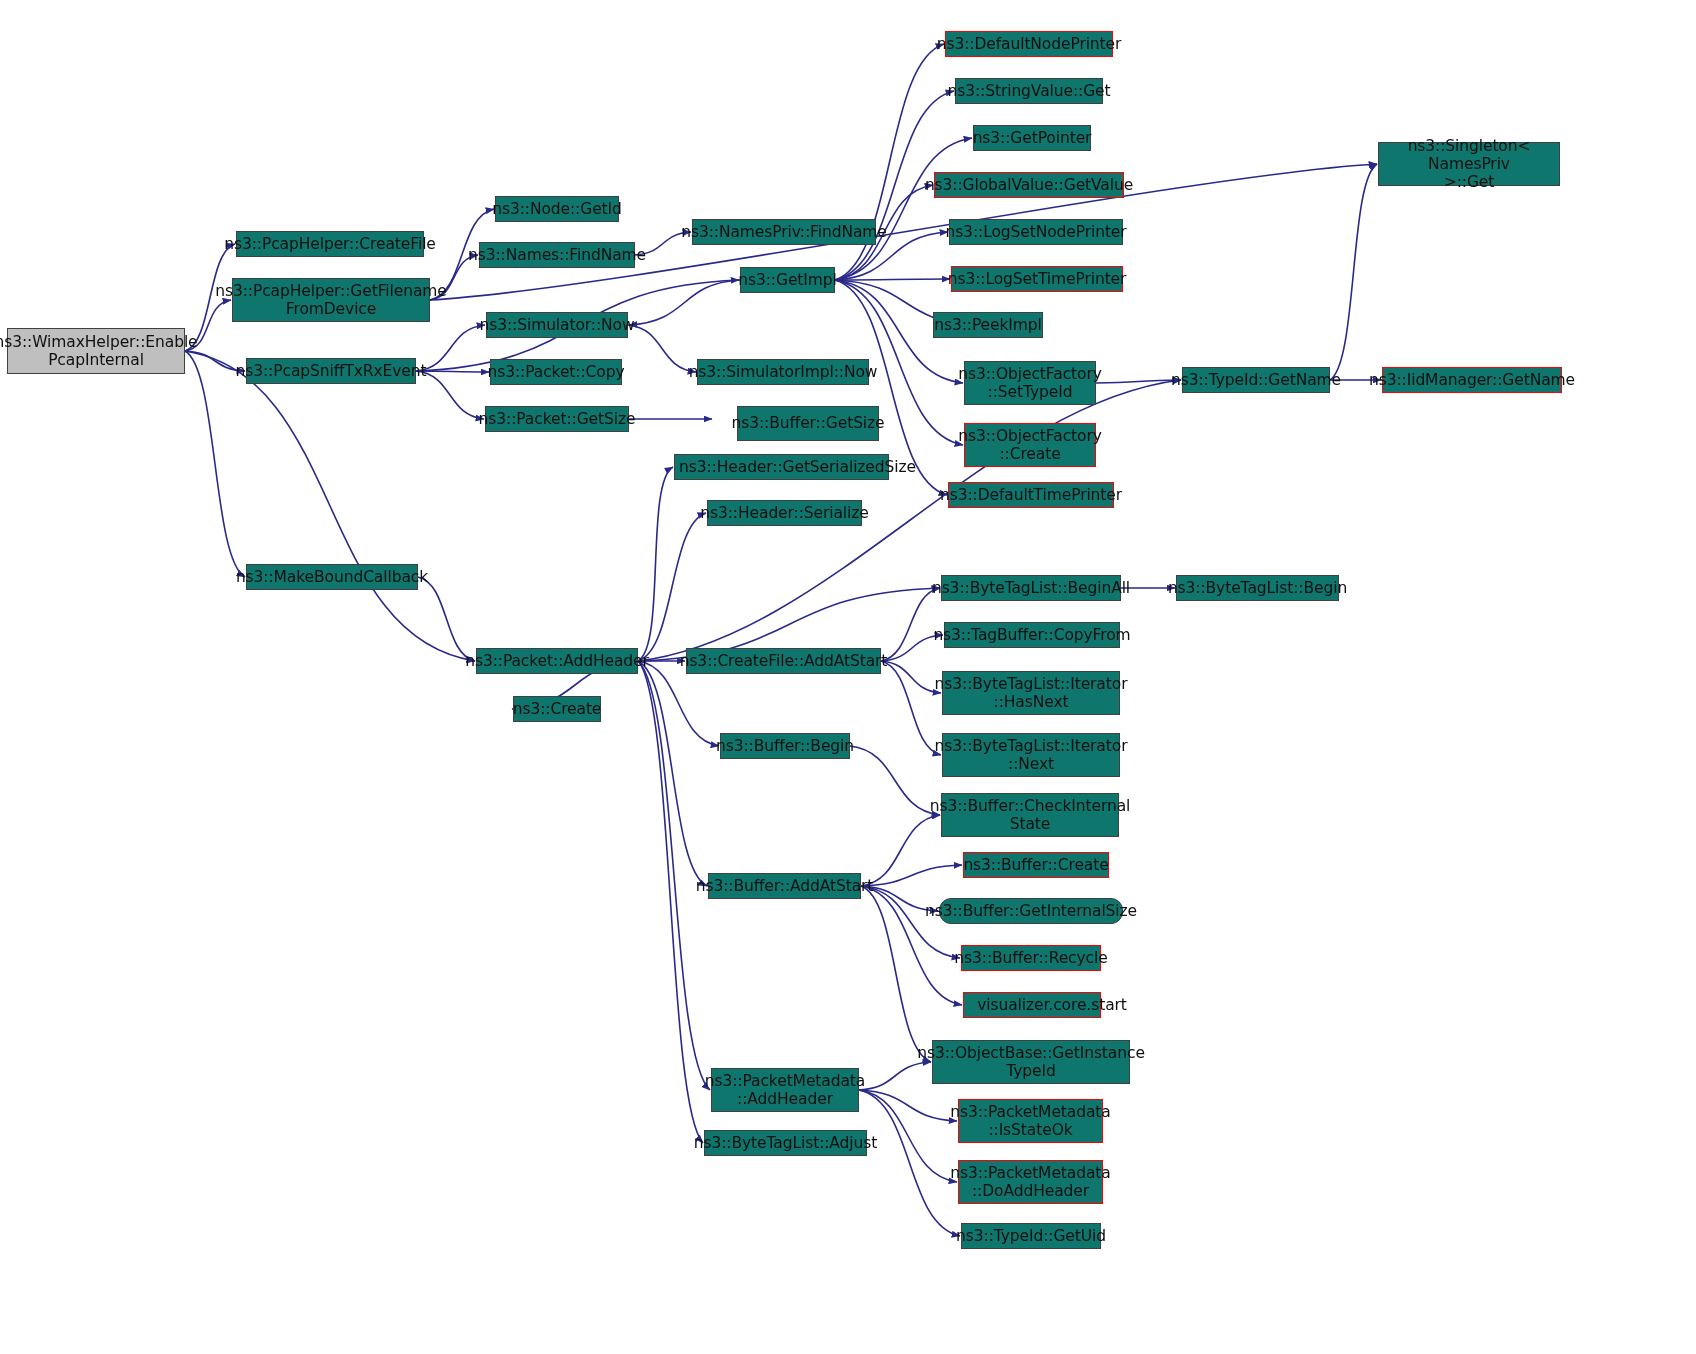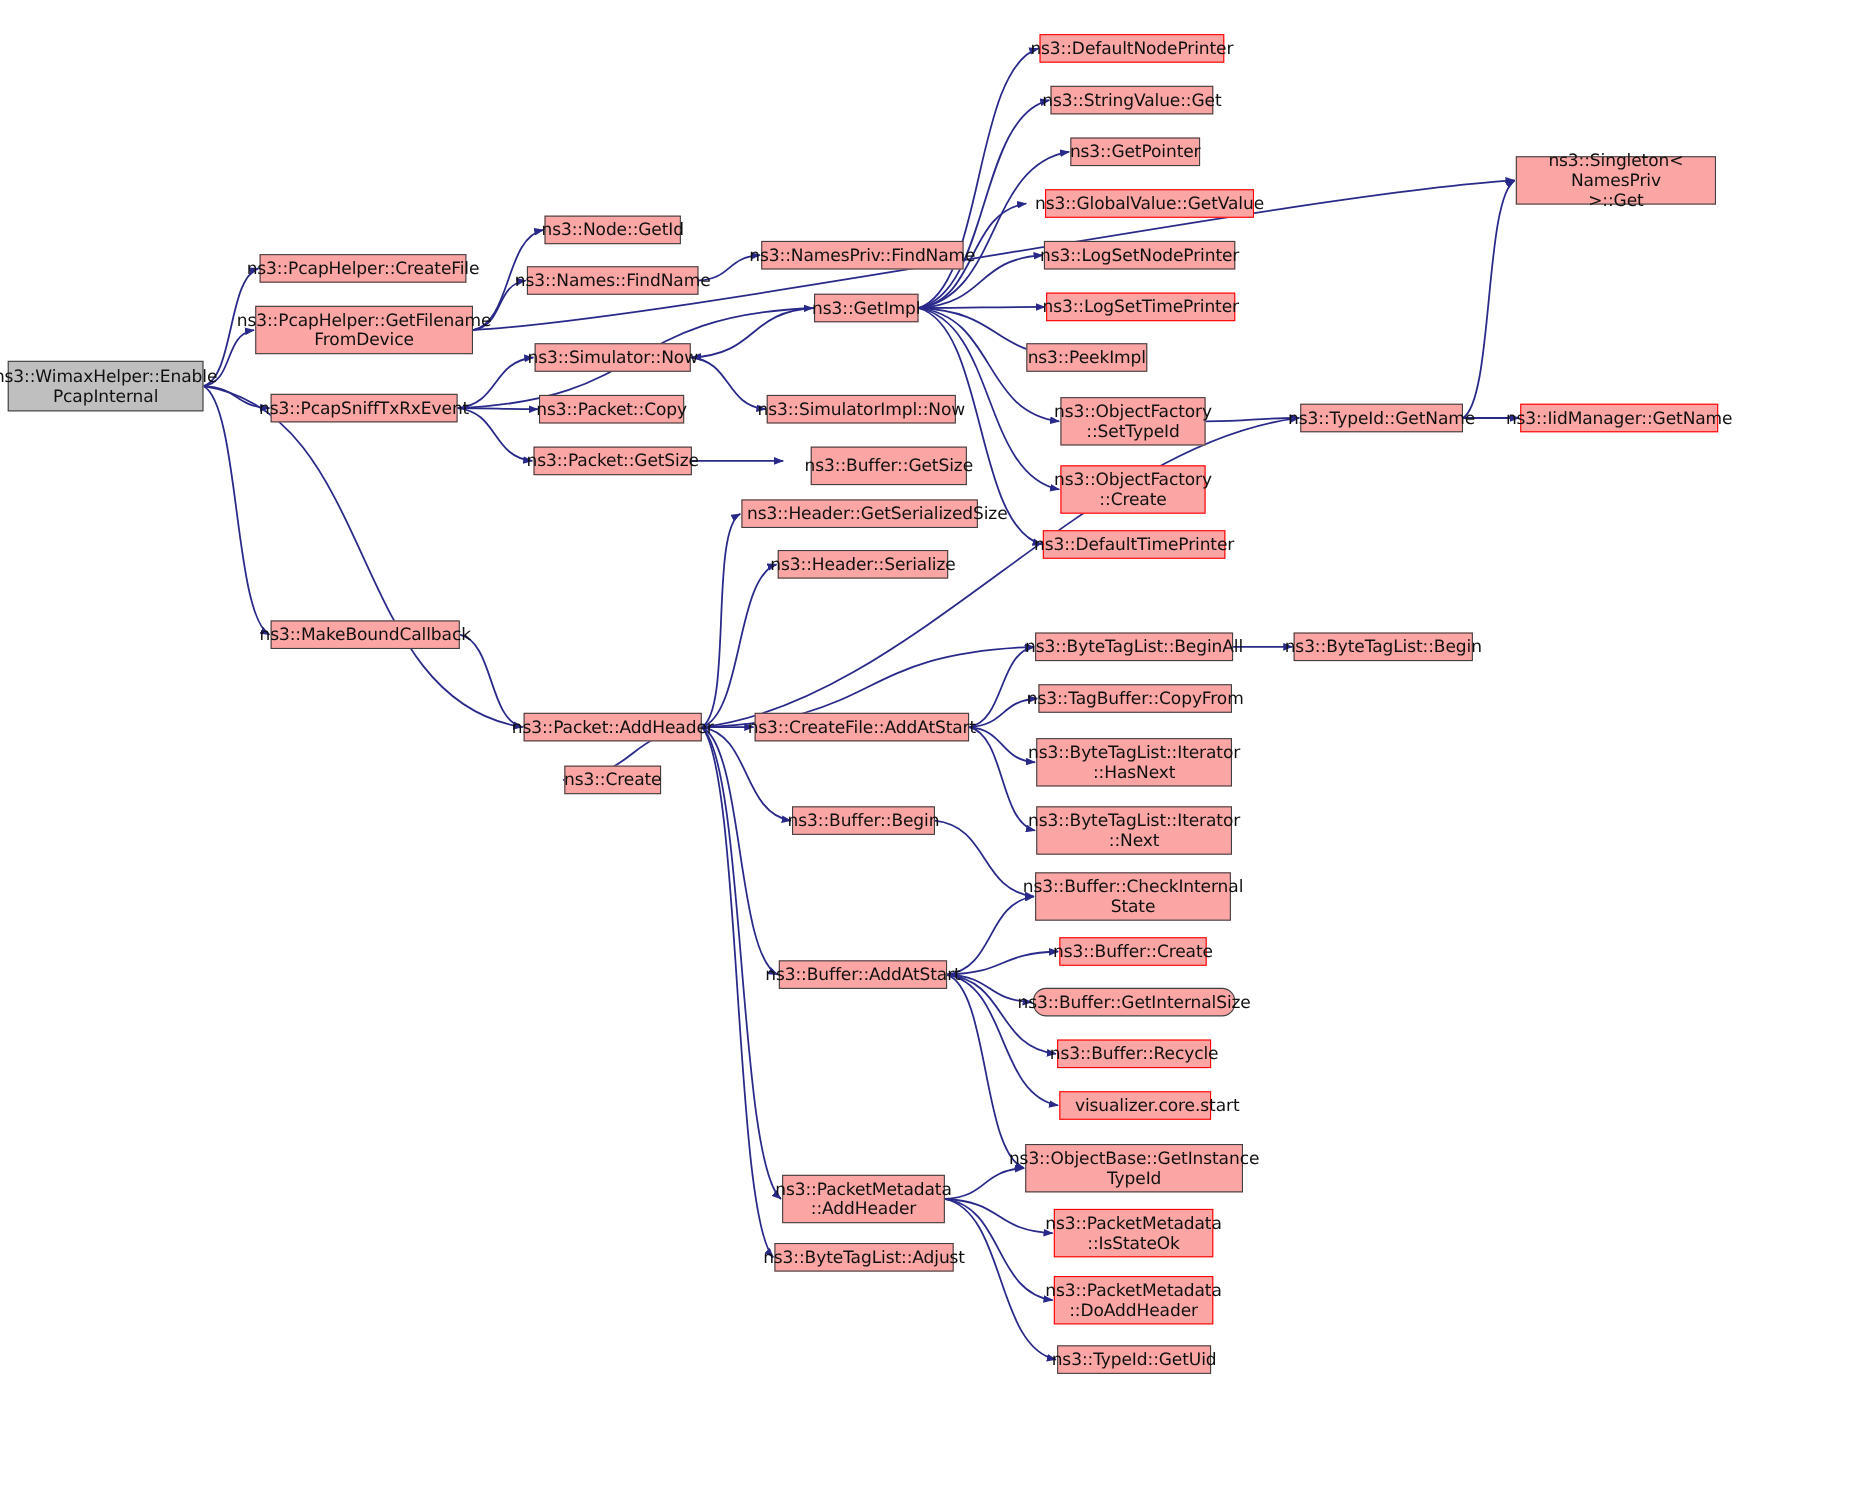--- a/index.html
+++ b/index.html
@@ -23,21 +23,21 @@
     height: 1354px;
     pointer-events: none;
   }
   .node {
     position: absolute;
     box-sizing: border-box;
     display: flex;
     align-items: center;
     justify-content: center;
     text-align: center;
-    background: #fca5a5;
+    background: #0f766e;
     border: 1px solid #404040;
     color: #101010;
     font-size: 15.5px;
     line-height: 1.18;
     letter-spacing: -0.1px;
     white-space: pre-line;
     z-index: 5;
     cursor: default;
   }
   .node.red {
@@ -144,38 +144,38 @@
       <div class="node" style="left: 707px; top: 500px; width: 155px; height: 26px;"><span>ns3::Header::Serialize</span></div>
       <div class="node" style="left: 686px; top: 648px; width: 195px; height: 26px;"><span>ns3::CreateFile::AddAtStart</span></div>
       <div class="node" style="left: 720px; top: 733px; width: 130px; height: 26px;"><span>ns3::Buffer::Begin</span></div>
       <div class="node" style="left: 708px; top: 873px; width: 153px; height: 26px;"><span>ns3::Buffer::AddAtStart</span></div>
       <div class="node" style="left: 711px; top: 1068px; width: 148px; height: 44px;"><span>ns3::PacketMetadata
 ::AddHeader</span></div>
       <div class="node" style="left: 704px; top: 1130px; width: 163px; height: 26px;"><span>ns3::ByteTagList::Adjust</span></div>
       <div class="node red" style="left: 945px; top: 31px; width: 168px; height: 26px;"><span>ns3::DefaultNodePrinter</span></div>
       <div class="node" style="left: 955px; top: 78px; width: 148px; height: 26px;"><span>ns3::StringValue::Get</span></div>
       <div class="node" style="left: 973px; top: 125px; width: 118px; height: 26px;"><span>ns3::GetPointer</span></div>
-      <div class="node red" style="left: 934px; top: 172px; width: 190px; height: 26px; margin-left: 16px;"><span>ns3::GlobalValue::GetValue</span></div>
+      <div class="node red" style="left: 934px; top: 172px; width: 190px; height: 26px;"><span>ns3::GlobalValue::GetValue</span></div>
       <div class="node" style="left: 949px; top: 219px; width: 174px; height: 26px;"><span>ns3::LogSetNodePrinter</span></div>
       <div class="node red" style="left: 951px; top: 266px; width: 172px; height: 26px;"><span>ns3::LogSetTimePrinter</span></div>
       <div class="node" style="left: 933px; top: 312px; width: 110px; height: 26px;"><span>ns3::PeekImpl</span></div>
       <div class="node" style="left: 964px; top: 361px; width: 132px; height: 44px;"><span>ns3::ObjectFactory
 ::SetTypeId</span></div>
       <div class="node red" style="left: 964px; top: 423px; width: 132px; height: 44px;"><span>ns3::ObjectFactory
 ::Create</span></div>
       <div class="node red" style="left: 948px; top: 482px; width: 166px; height: 26px;"><span>ns3::DefaultTimePrinter</span></div>
       <div class="node" style="left: 941px; top: 575px; width: 180px; height: 26px;"><span>ns3::ByteTagList::BeginAll</span></div>
       <div class="node" style="left: 944px; top: 622px; width: 176px; height: 26px;"><span>ns3::TagBuffer::CopyFrom</span></div>
       <div class="node" style="left: 942px; top: 671px; width: 178px; height: 44px;"><span>ns3::ByteTagList::Iterator
 ::HasNext</span></div>
       <div class="node" style="left: 942px; top: 733px; width: 178px; height: 44px;"><span>ns3::ByteTagList::Iterator
 ::Next</span></div>
       <div class="node" style="left: 941px; top: 793px; width: 178px; height: 44px;"><span>ns3::Buffer::CheckInternal
 State</span></div>
-      <div class="node red" style="left: 963px; top: 852px; width: 134px; height: 26px; justify-content: center;"><span>ns3::Buffer::Create</span></div>
+      <div class="node red" style="left: 963px; top: 852px; width: 146px; height: 26px; justify-content: center;"><span>ns3::Buffer::Create</span></div>
       <div class="node" style="left: 939px; top: 898px; width: 184px; height: 26px; border-radius: 12px;"><span>ns3::Buffer::GetInternalSize</span></div>
       <div class="node red" style="left: 961px; top: 945px; width: 140px; height: 26px;"><span>ns3::Buffer::Recycle</span></div>
       <div class="node red" style="left: 963px; top: 992px; width: 138px; height: 26px; padding-left: 40px;"><span>visualizer.core.start</span></div>
       <div class="node" style="left: 932px; top: 1040px; width: 198px; height: 44px;"><span>ns3::ObjectBase::GetInstance
 TypeId</span></div>
       <div class="node red" style="left: 958px; top: 1099px; width: 145px; height: 44px;"><span>ns3::PacketMetadata
 ::IsStateOk</span></div>
       <div class="node red" style="left: 958px; top: 1160px; width: 145px; height: 44px;"><span>ns3::PacketMetadata
 ::DoAddHeader</span></div>
       <div class="node" style="left: 961px; top: 1223px; width: 140px; height: 26px;"><span>ns3::TypeId::GetUid</span></div>

